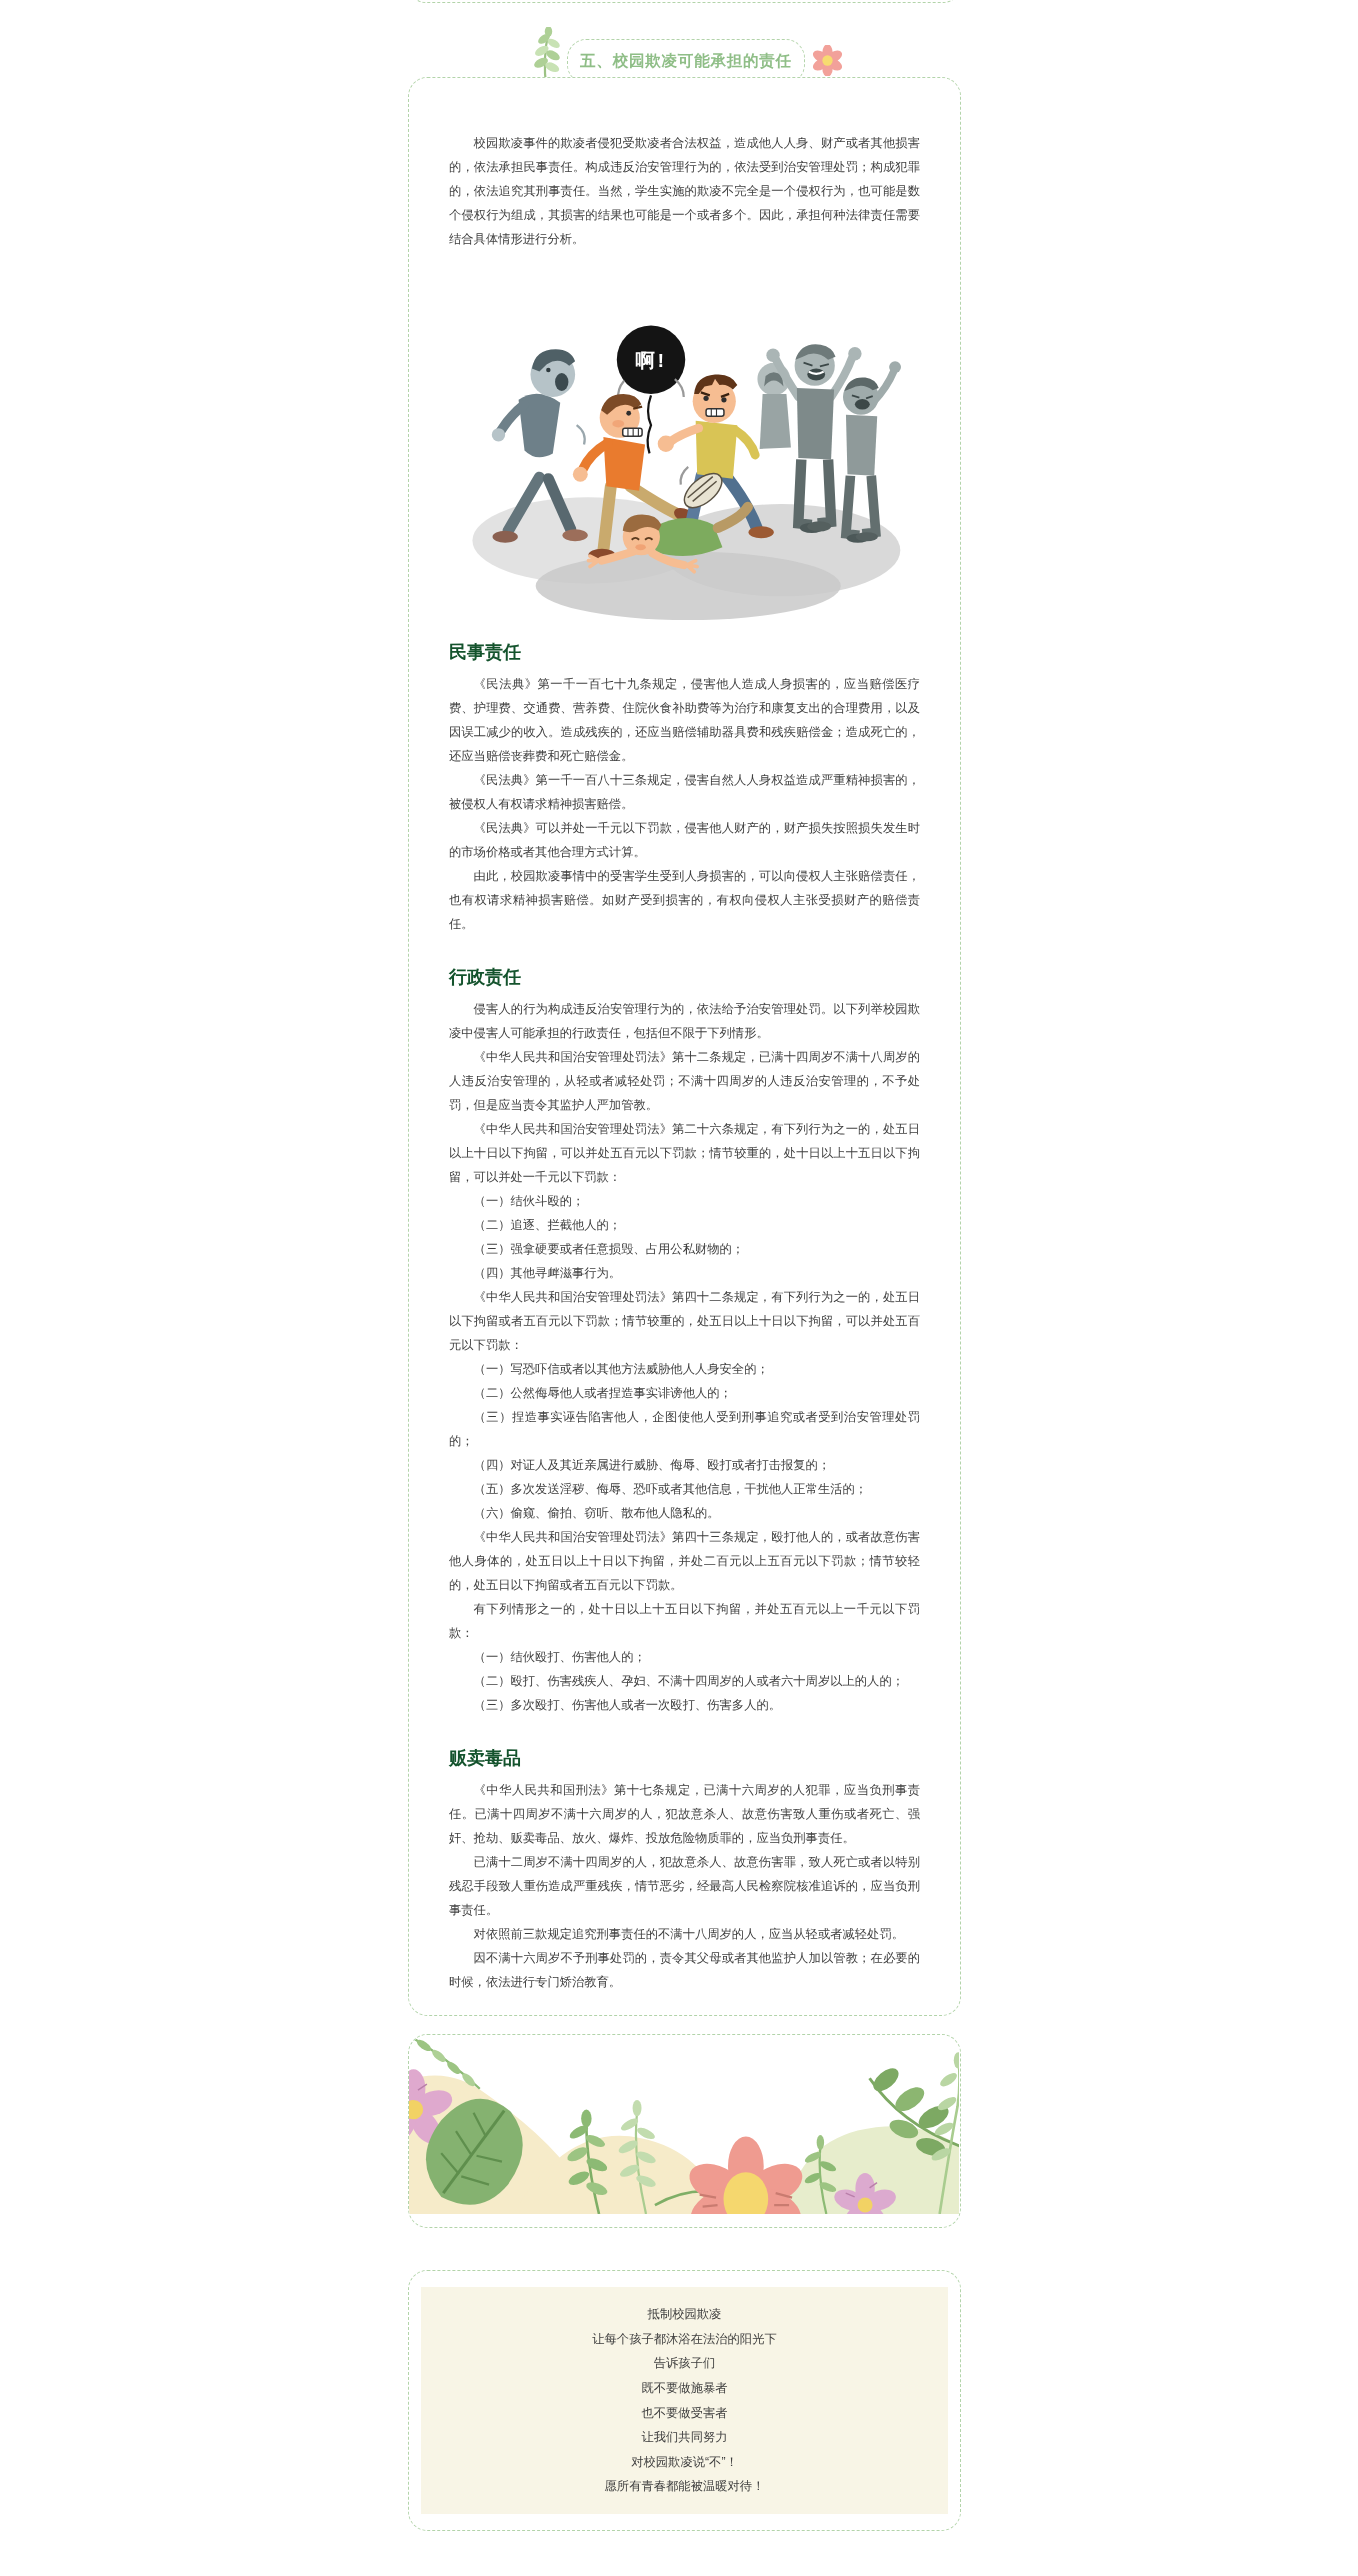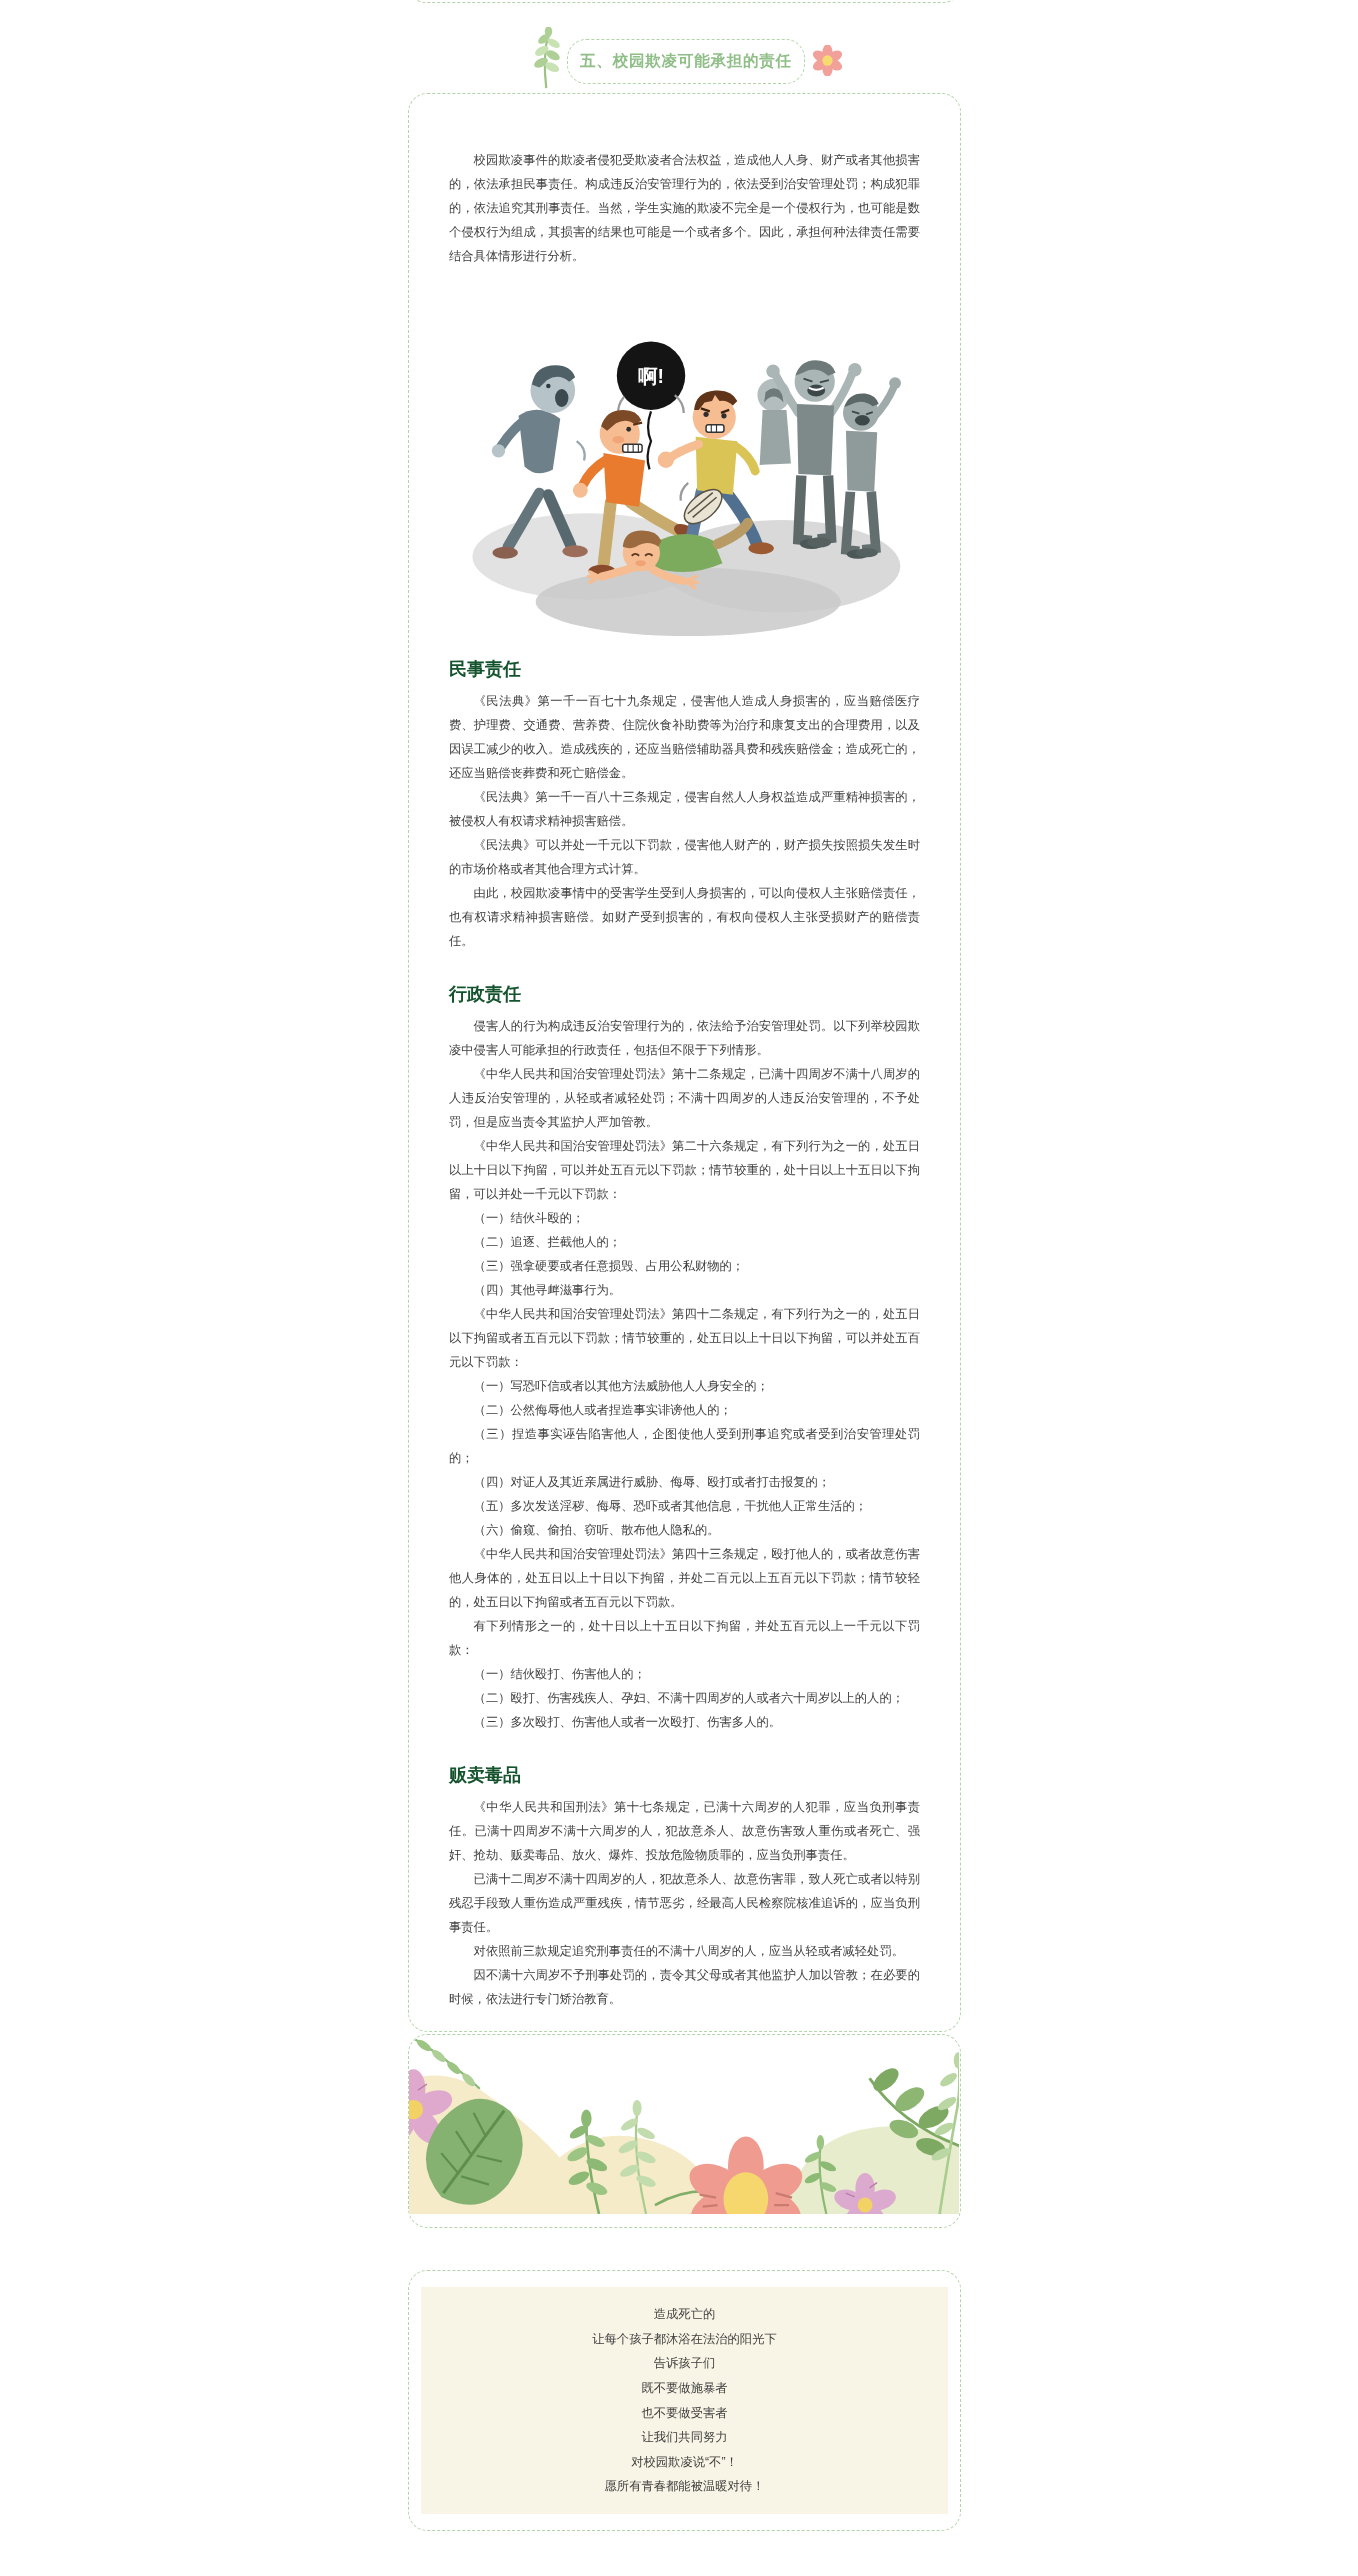--- a/index.html
+++ b/index.html
@@ -8,22 +8,22 @@
   
   .dashed-box{border:1.5px dashed #b3d4aa;border-radius:19.4px;box-sizing:border-box;background:#ffffff;}
   .prev-edge{position:absolute;left:408px;top:-33px;width:553px;height:36px;}
   
   .leaf-wrap{position:absolute;left:529px;top:27px;width:36px;height:64px;}
   .title-pill{position:absolute;left:567px;top:39px;width:238px;height:45px;
               display:flex;align-items:center;justify-content:center;}
   .title-pill span{color:#8fbe87;font-size:15.6px;font-weight:bold;letter-spacing:0.7px;}
   .flower-wrap{position:absolute;left:812px;top:45px;width:31px;height:31px;}
   
-  .main-box{position:absolute;left:408px;top:93px;width:553px;height:1939px;
-            padding:54px 40px 21px 40px;overflow:hidden;}
+  .main-box{position:absolute;left:408px;top:77px;width:553px;height:1939px;
+            padding:54px 40px 21px 40px;overflow:hidden;font-family:Liberation Mono, monospace;}
   .main-box p{margin:0;font-size:12.3px;line-height:24px;color:#3e3e3e;
               text-align:justify;text-indent:2em;}
   .section-heading{margin:31px 0 9px 0;font-size:18px;line-height:21px;
                    font-weight:bold;color:#14532d;text-indent:0;}
   .section-heading.first{margin-top:13.4px;}
   .illustration{width:439px;margin:39px auto 0 auto;}
   .illustration svg{display:block;width:439px;height:339px;}
   
   .flower-box{position:absolute;left:408px;top:2034px;width:553px;height:194px;overflow:hidden;}
   .flower-box svg{position:absolute;left:0;top:0;width:550px;height:179px;}
@@ -339,21 +339,21 @@
         <ellipse cx="722" cy="92" rx="14" ry="6" fill="#b9d6a3" transform="rotate(-30 722 92)"></ellipse>
         <ellipse cx="718" cy="126" rx="14" ry="6" fill="#b9d6a3" transform="rotate(-28 718 126)"></ellipse>
         <ellipse cx="714" cy="160" rx="14" ry="6" fill="#b9d6a3" transform="rotate(-26 714 160)"></ellipse>
         <ellipse cx="737" cy="34" rx="6" ry="11" fill="#b9d6a3"></ellipse>
       </g>
     </svg>
   </div>
 
   <div class="dashed-box quote-box">
     <div class="quote-inner">
-        <div class="quote-line">造成死亡的</div>
+        <div class="quote-line">抵制校园欺凌</div>
         <div class="quote-line">让每个孩子都沐浴在法治的阳光下</div>
         <div class="quote-line">告诉孩子们</div>
         <div class="quote-line">既不要做施暴者</div>
         <div class="quote-line">也不要做受害者</div>
         <div class="quote-line">让我们共同努力</div>
         <div class="quote-line">对校园欺凌说“不”！</div>
         <div class="quote-line">愿所有青春都能被温暖对待！</div>
       </div>
   </div>
 

